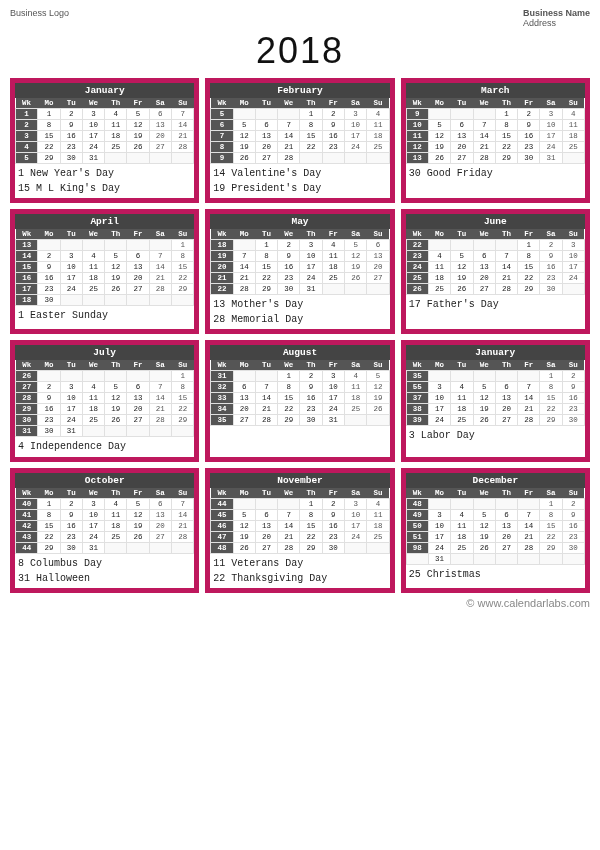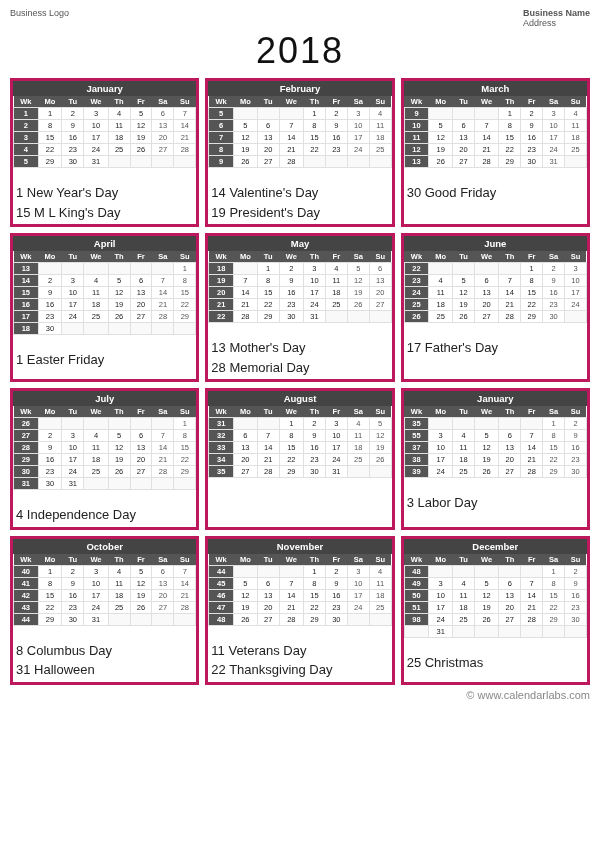--- a/index.html
+++ b/index.html
@@ -31,21 +31,22 @@
       letter-spacing: 2px;
       margin: 2px 0 6px 0;
       color: #111;
     }
     .months-grid {
       display: grid;
       grid-template-columns: repeat(3, 1fr);
       gap: 6px;
     }
     .month-block {
-      border: 3px solid #be185d;
+      border: 5px solid #be185d;
+      font-family: Liberation Mono, monospace;
     }
     .month-header {
       background: #444;
       color: #fff;
       text-align: center;
       font-weight: bold;
       font-size: 9.5px;
       padding: 2px 0;
     }
     .cal-table {
@@ -71,26 +72,25 @@
     }
     .cal-table td.wk {
       background: #555;
       color: #fff;
       font-weight: bold;
     }
     .cal-table td.sat { color: #555; }
     .cal-table td.sun { color: #555; }
     .cal-table td.empty { background: #f9f9f9; }
     .holidays {
-      font-size: 13px;
+      font-size: 10px;
       padding: 2px 3px;
       color: #222;
       line-height: 1.5;
       min-height: 20px;
-      margin-top: 13px;
     }
     .holidays div { }
     .footer {
       text-align: right;
       font-size: 11px;
       color: #888;
       margin-top: 4px;
     }
   </style>
 </head>
@@ -396,21 +396,21 @@
               <td class="empty"></td>
               <td class="empty"></td>
               <td class="empty"></td>
               <td class="empty"></td>
               <td class="sat empty"></td>
               <td class="sun empty"></td>
             </tr>
           </tbody>
         </table>
         <div class="holidays">
-          <div>1  Easter Friday</div>
+          <div>1  Easter Sunday</div>
         </div>
       </div>
       <div class="month-block">
         <div class="month-header">May</div>
         <table class="cal-table">
           <thead>
             <tr>
               <th>Wk</th>
               <th>Mo</th>
               <th>Tu</th>

